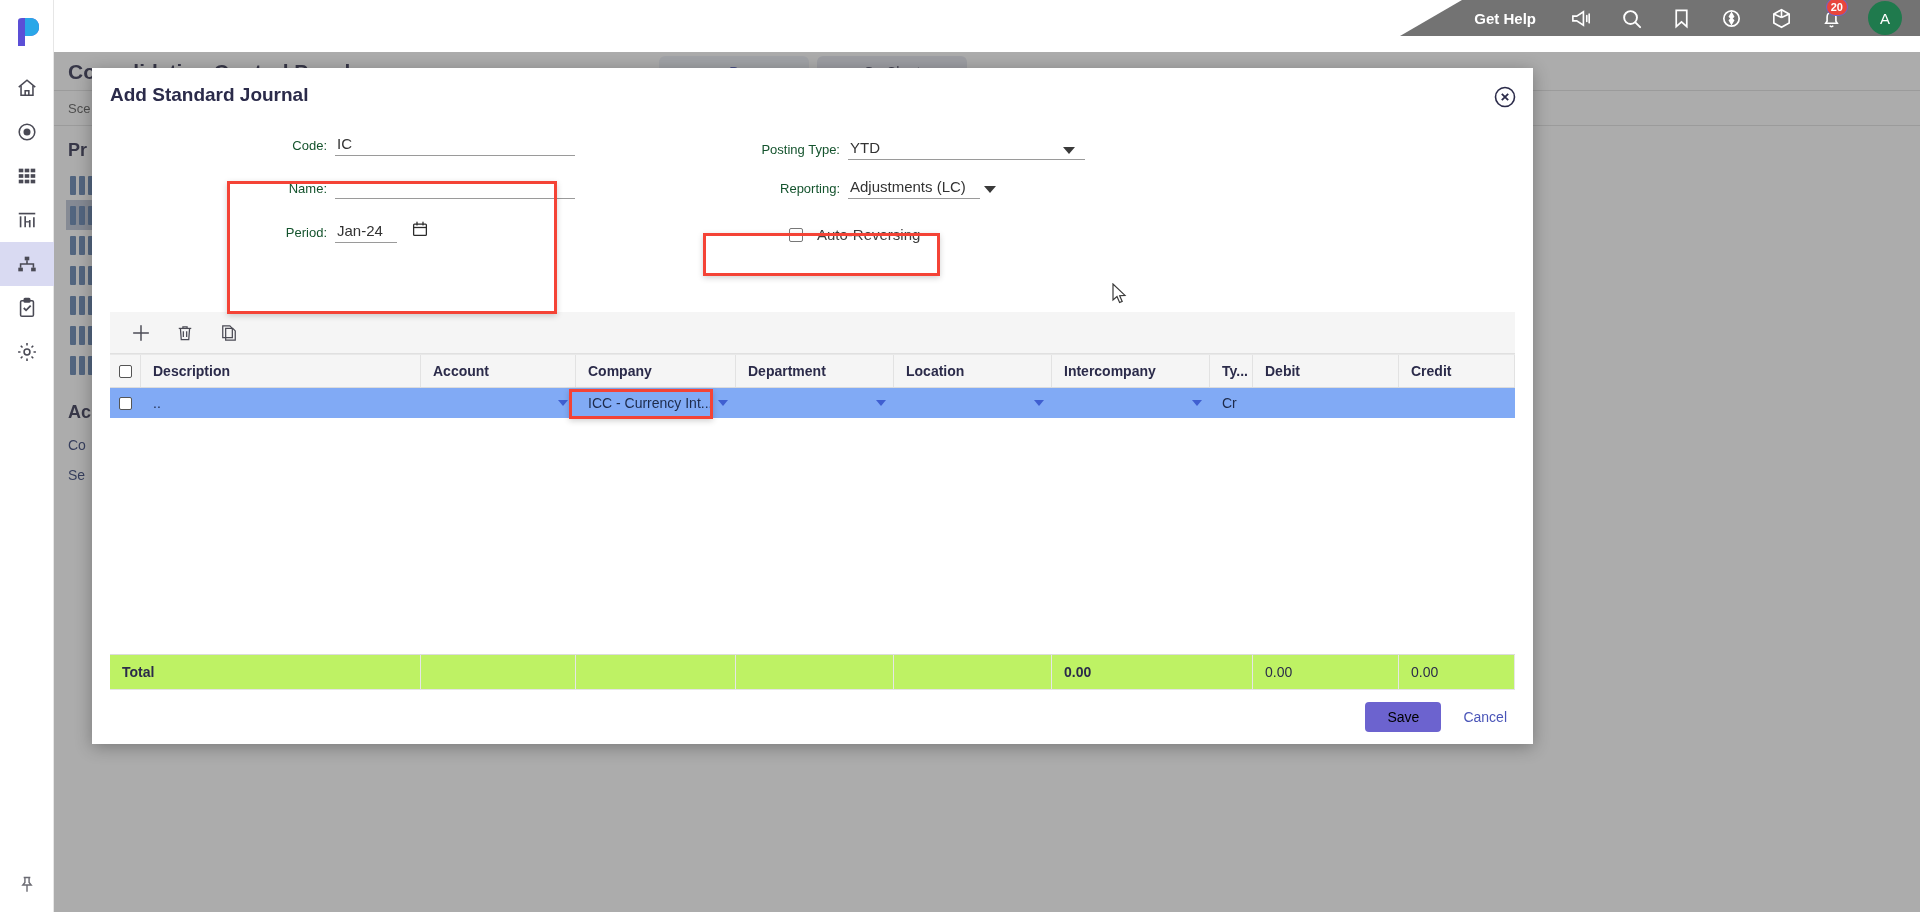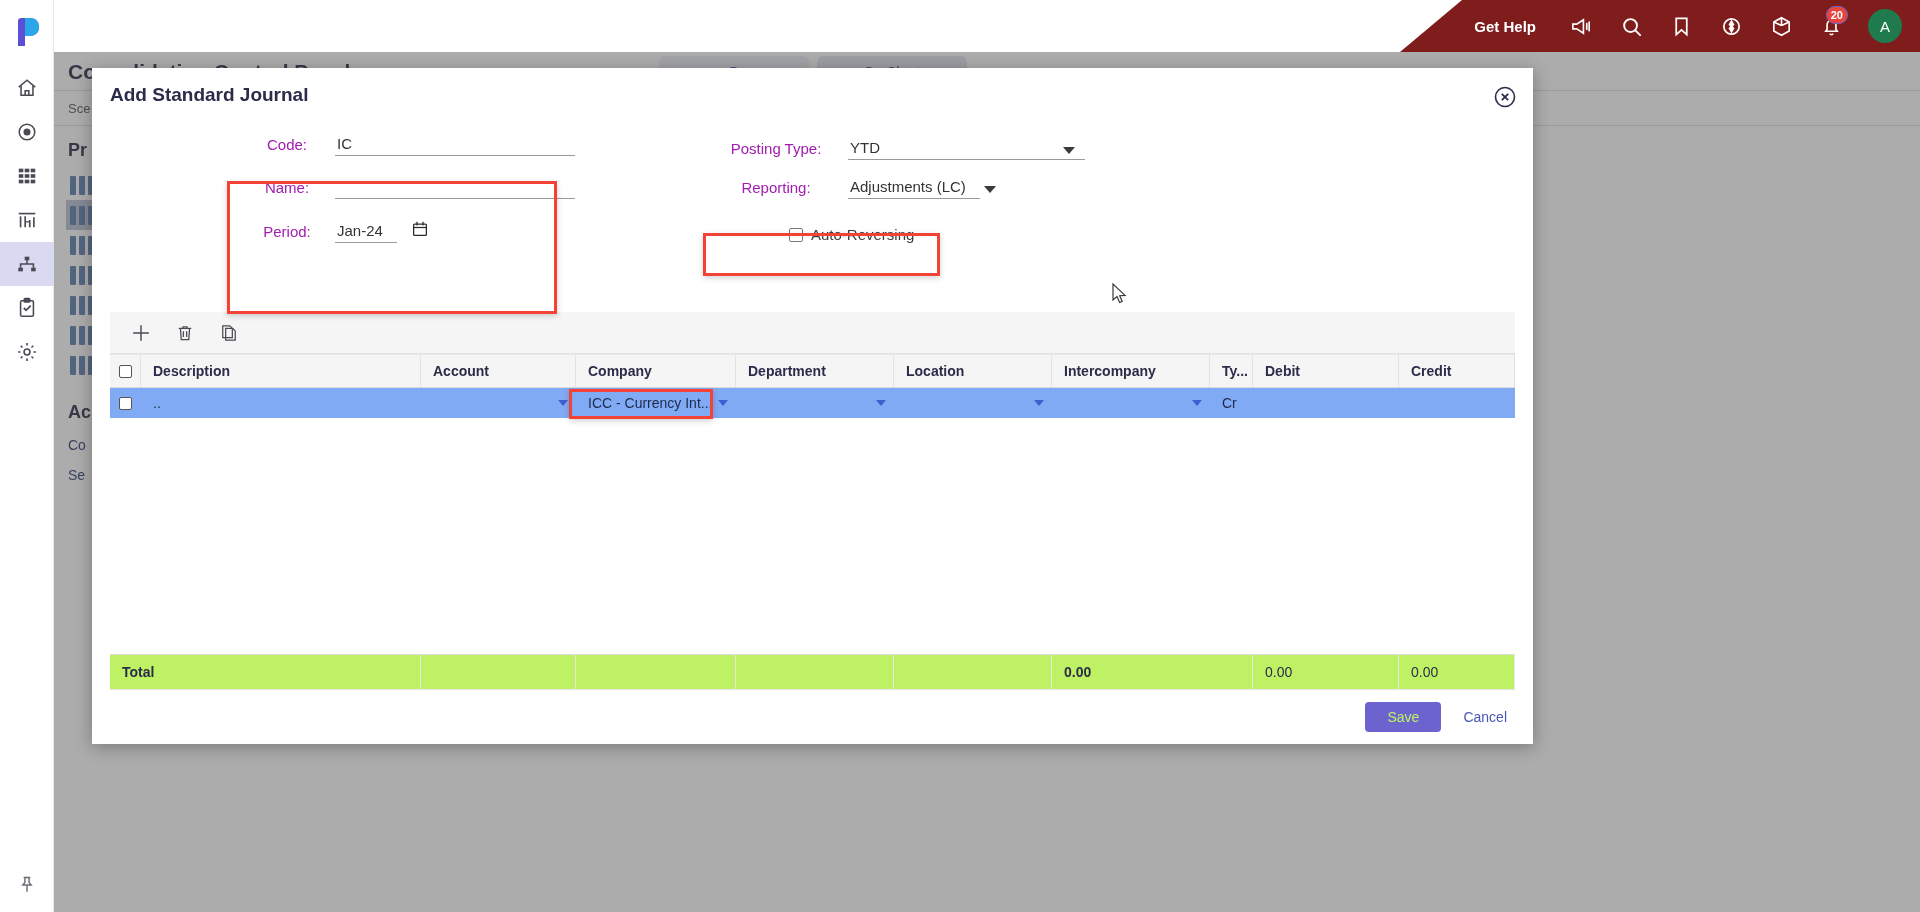--- a/index.html
+++ b/index.html
@@ -31,22 +31,22 @@
   .rail-item.active { background: #d9daf2; }
   .rail-spacer { flex: 1; }
   .rail-bottom { width: 54px; height: 54px; display:flex; align-items:center; justify-content:center; color:#6b6b73; }
 
   
   .topbar-wrap {
     position: absolute; left: 54px; top: 0; right: 0; height: 52px;
     background: #ffffff; z-index: 30;
   }
   .topbar-purple {
-    position: absolute; right: 0; top: 0; height: 52px; width: 520px;
-    background: #7f1d1d;
+    position: absolute; right: 0; top: 0; height: 36px; width: 520px;
+    background: #737373;
     clip-path: polygon(62px 0, 100% 0, 100% 100%, 0 100%);
     display: flex; align-items: center; justify-content: flex-end;
     padding-right: 18px; gap: 0px;
   }
   .gethelp {
     color: #ffffff; font-size: 15px; font-weight: bold;
     margin-right: 20px; cursor: pointer; white-space: nowrap;
   }
   .tb-icon {
     width: 50px; height: 52px; display: flex; align-items: center; justify-content: center;
@@ -125,39 +125,39 @@
   }
   .modal-close {
     position: absolute; right: 16px; top: 17px;
     width: 24px; height: 24px; cursor: pointer; color: #2b2b4a;
   }
 
   
   .form-area { position: absolute; left: 0; top: 46px; width: 100%; height: 190px; }
   .fld { position: absolute; display: flex; align-items: flex-end; }
   .fld-label {
-    font-size: 15px; color: #a21caf; text-align: center;
+    font-size: 13px; color: #14532d; text-align: right;
     padding-bottom: 3px; white-space: nowrap;
   }
   .fld-input {
     border-bottom: 1px solid #9a9a9a;
     font-size: 15px; color: #333;
     padding: 0 2px 3px 2px;
     height: 22px;
     display: flex; align-items: flex-end;
     background: transparent;
   }
   .caret { width: 0; height: 0; border-left: 6px solid transparent; border-right: 6px solid transparent; border-top: 7px solid #3a3a3a; margin-bottom: 6px; margin-left: 6px; }
   .hl-box {
     position: absolute; border: 3px solid #f44336; background: transparent;
     box-shadow: 0 2px 6px rgba(0,0,0,0.18);
     z-index: 6; pointer-events: none;
   }
 
-  .chk-row { position: absolute; display: flex; align-items: center; gap: 8px; }
+  .chk-row { position: absolute; display: flex; align-items: center; gap: 14px; }
   .chk {
     width: 14px; height: 14px; border: 1.5px solid #777; border-radius: 2px; background: #fff;
   }
   .chk-lbl { font-size: 15px; color: #3d3d3d; }
 
   
   .grid-toolbar {
     position: absolute; left: 18px; top: 244px; right: 18px; height: 42px;
     background: #f5f5f5; border-bottom: 1px solid #e0e0e0;
     display: flex; align-items: center; gap: 18px; padding-left: 18px;
@@ -201,21 +201,21 @@
     white-space: nowrap;
   }
   .gt-cell.bold { font-weight: bold; }
 
   .modal-footer {
     position: absolute; left: 0; bottom: 0; width: 100%; height: 54px;
     display: flex; align-items: center; justify-content: flex-end;
     padding-right: 20px; gap: 16px; background: #fff;
   }
   .btn-save {
-    background: #6c63cf; color: #bef264; border: none;
+    background: #6c63cf; color: #000000; border: none;
     width: 76px; height: 30px; border-radius: 4px;
     font-size: 14px; cursor: pointer; font-family: "Liberation Sans", sans-serif;
   }
   .btn-cancel {
     background: transparent; color: #4a55b8; border: none;
     font-size: 14px; cursor: pointer; padding: 6px 6px;
     font-family: "Liberation Sans", sans-serif;
   }
 
   .cursor-arrow { position: absolute; z-index: 60; pointer-events: none; }

